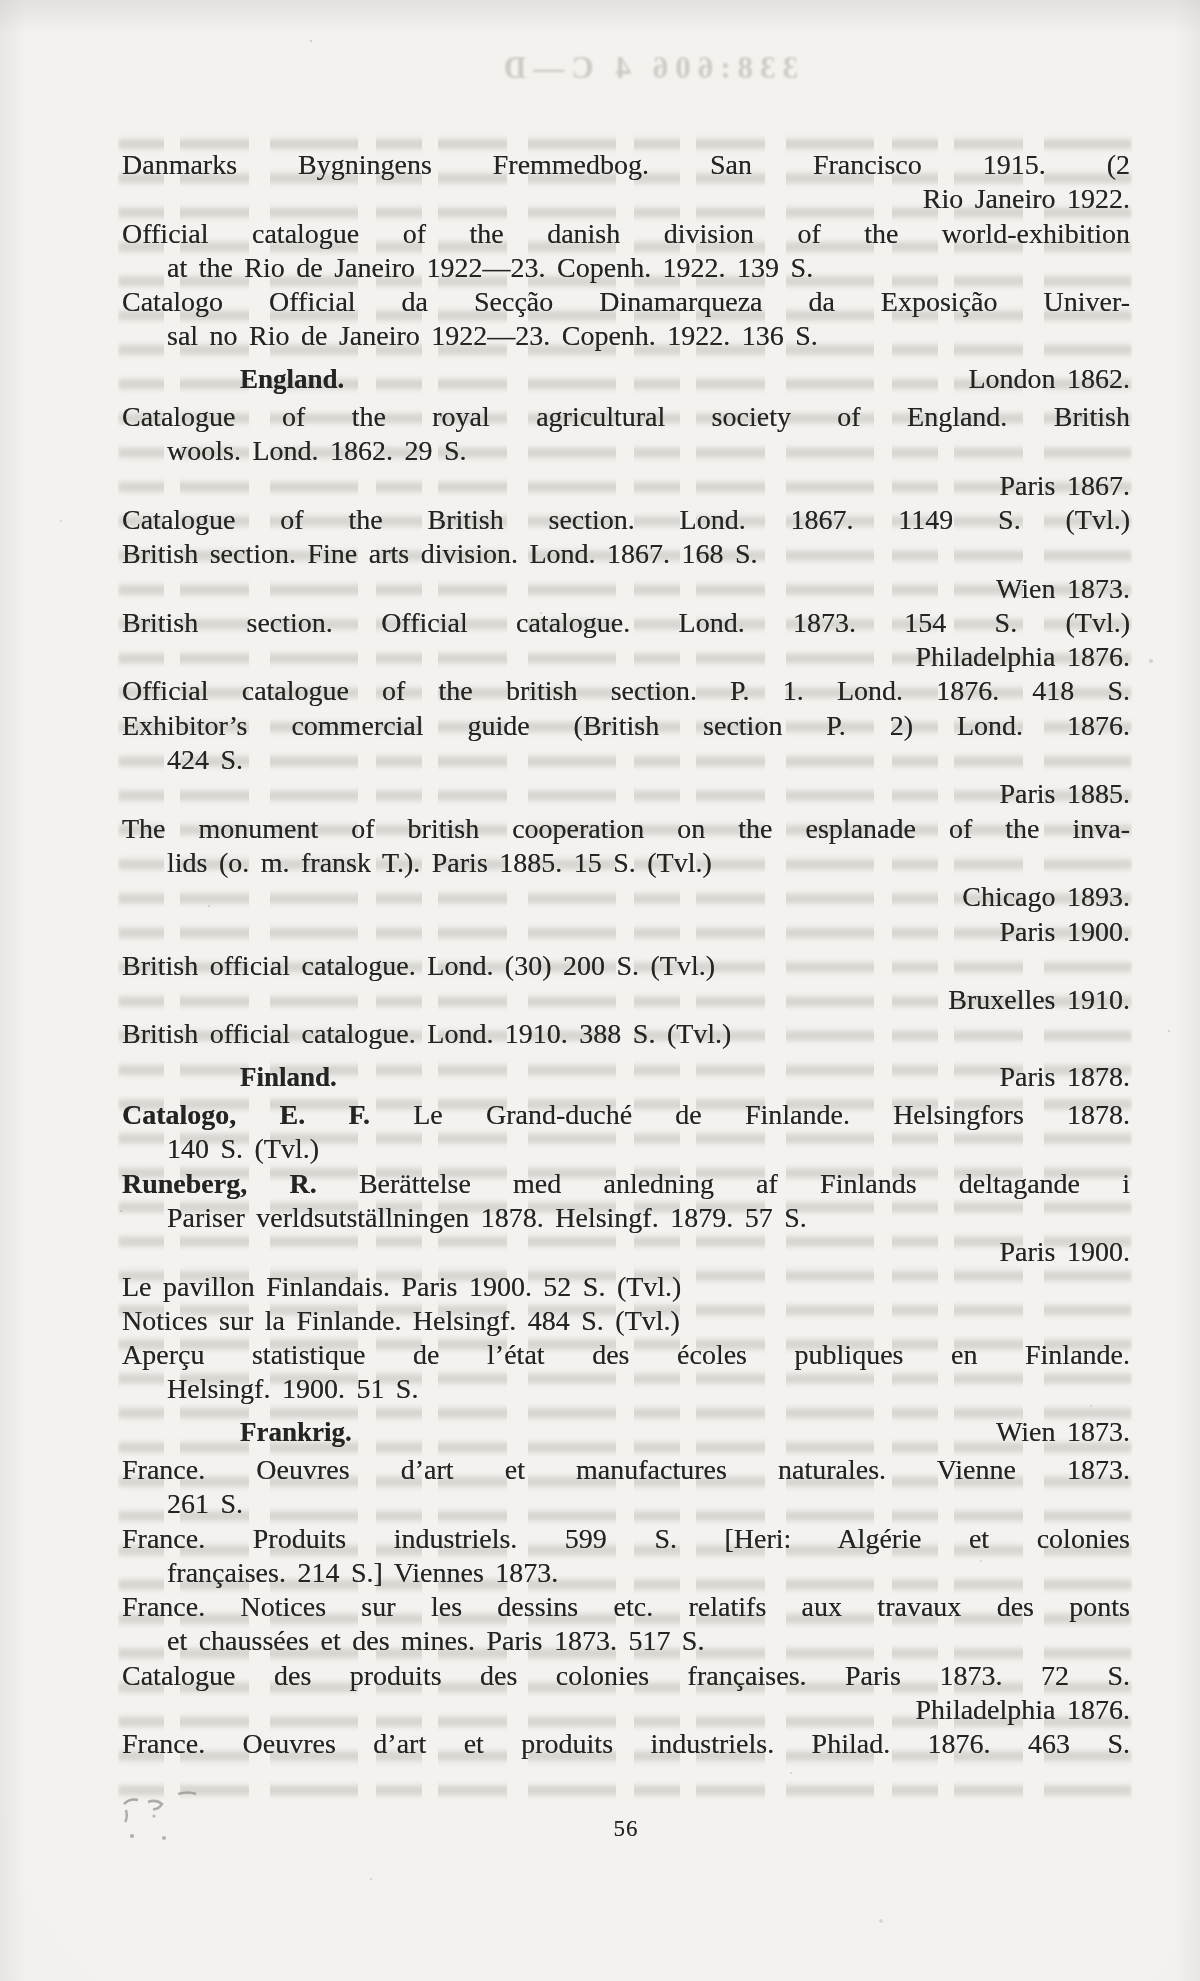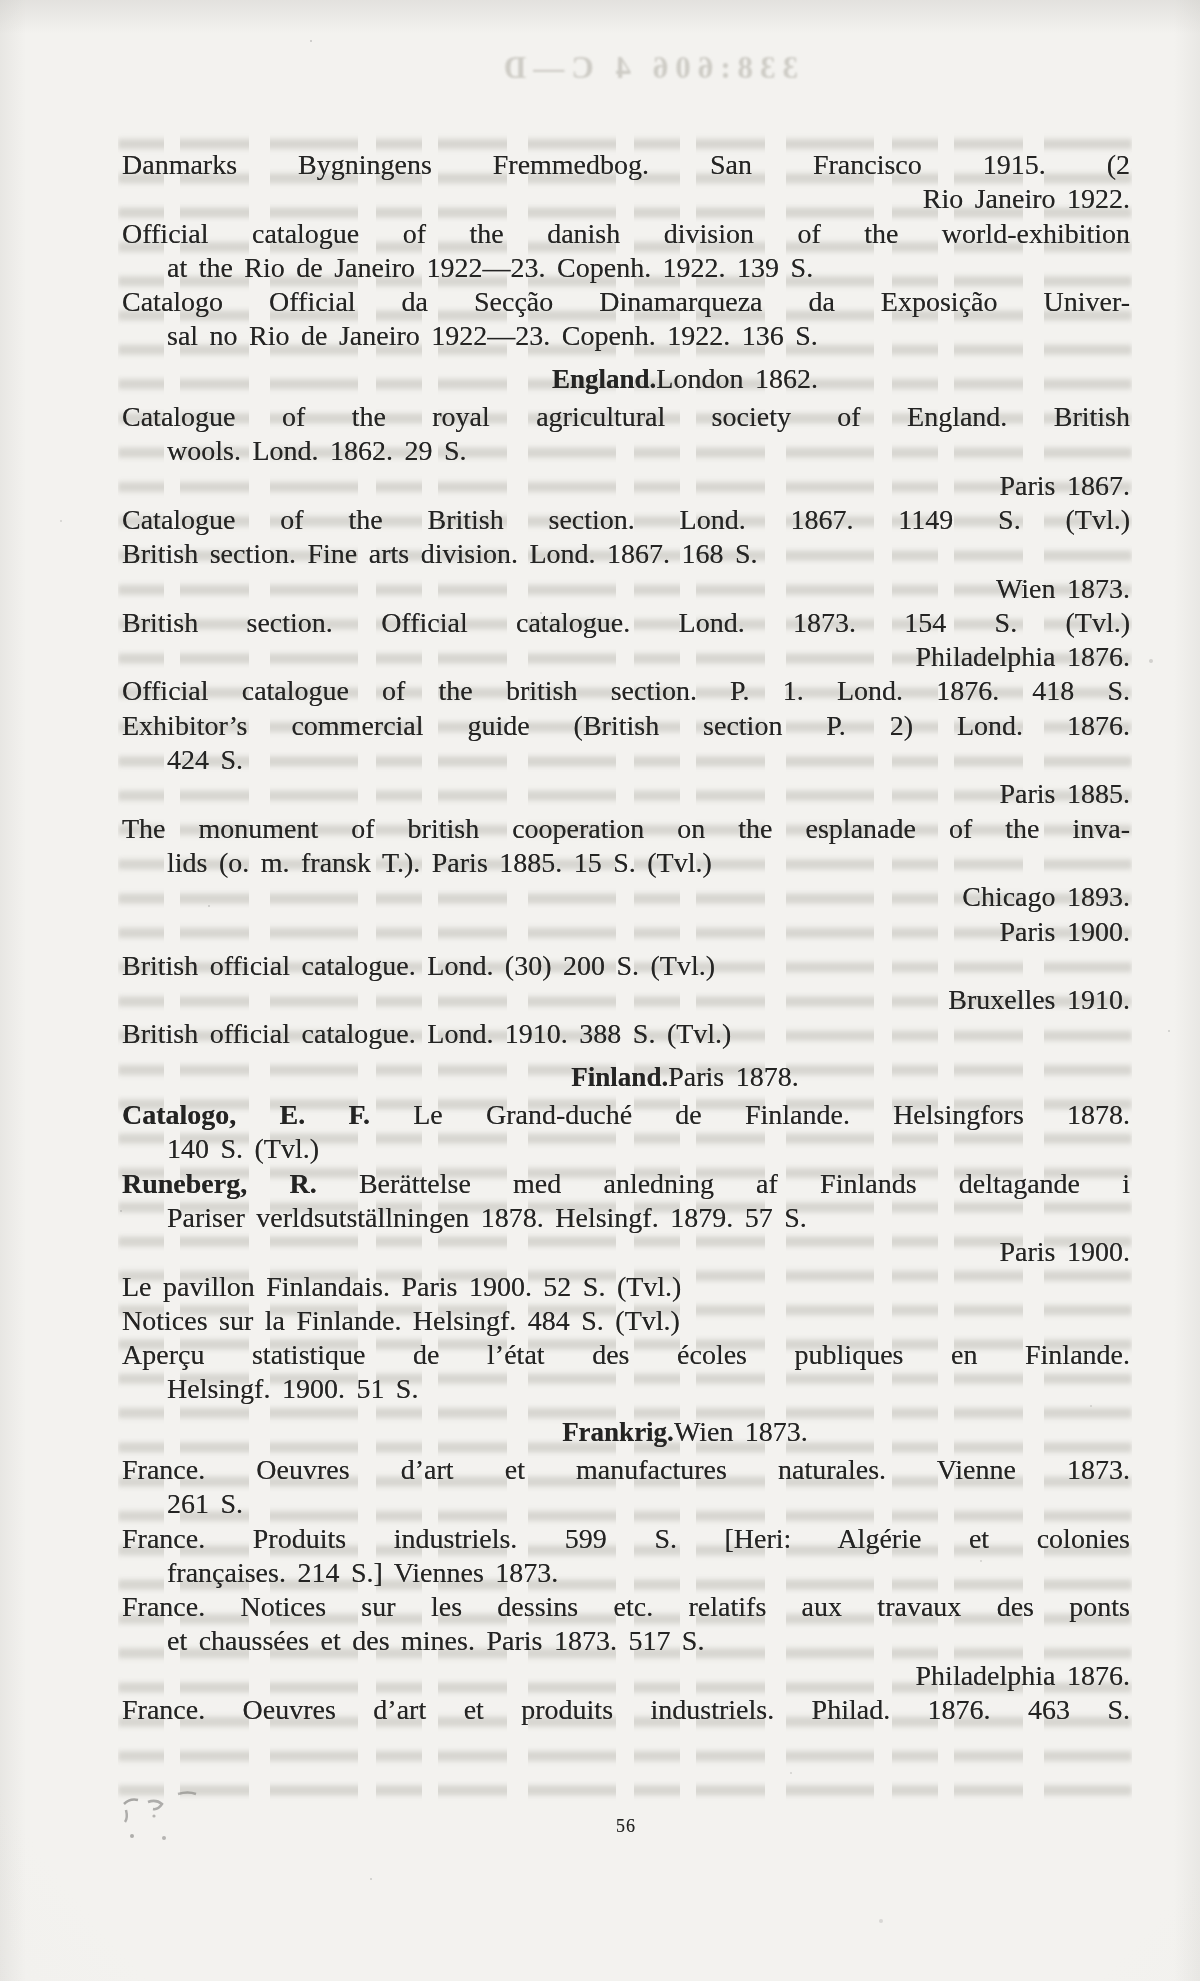--- a/index.html
+++ b/index.html
@@ -31,28 +31,28 @@
     position:absolute;left:122px;top:116px;width:1008px;
     font-size:28px;line-height:34.3px;word-spacing:.16em;
     text-shadow:0 0 .6px rgba(30,30,30,.55);
     margin-top:32px;
   }
   .ln{display:block;}
   .ln.j{text-align:justify;text-align-last:justify;}
   .ln.i{padding-left:45px;}
   .ln.r{text-align:right;}
   .ln.l{text-align:left;}
-  .ln.head{display:flex;justify-content:center;margin-top:8px;margin-bottom:4px;}
+  .ln.head{display:flex;justify-content:space-between;margin-top:8px;margin-bottom:4px;}
   .ln.head .hd{padding-left:118px;font-weight:bold;font-size:27px;}
   .ln.split{display:flex;justify-content:space-between;}
   .ln.split .lf{padding-left:45px;}
   b.author{font-weight:bold;}
   .pageno{
     position:absolute;top:1816px;left:122px;width:1008px;text-align:center;
-    font-size:18px;letter-spacing:1px;text-shadow:0 0 .6px rgba(30,30,30,.5);
+    font-size:23px;letter-spacing:1px;text-shadow:0 0 .6px rgba(30,30,30,.5);
   }
   .smudge{position:absolute;left:118px;top:1786px;opacity:.75;filter:blur(.4px);}
   
   .page::after{
     content:"";position:absolute;left:0;top:0;width:2px;height:2px;border-radius:50%;
     box-shadow:
       310px 40px 0 0 rgba(110,110,108,.35), 1124px 238px 0 0 rgba(110,110,108,.3),
       540px 612px 0 0 rgba(110,110,108,.3), 1150px 660px 0 1px rgba(110,110,108,.25),
       208px 905px 0 0 rgba(110,110,108,.3), 1168px 1030px 0 0 rgba(110,110,108,.3),
       120px 1210px 0 0 rgba(110,110,108,.3), 1090px 1405px 0 0 rgba(110,110,108,.25),
@@ -116,20 +116,21 @@
       <div class="ln head">
         <span class="hd">Frankrig.</span>
         <span class="rt">Wien 1873.</span>
       </div>
       <div class="ln j">France. Oeuvres d’art et manufactures naturales. Vienne 1873.</div>
       <div class="ln i">261 S.</div>
       <div class="ln j">France. Produits industriels. 599 S. [Heri: Algérie et colonies</div>
       <div class="ln i">françaises. 214 S.] Viennes 1873.</div>
       <div class="ln j">France. Notices sur les dessins etc. relatifs aux travaux des ponts</div>
       <div class="ln i">et chaussées et des mines. Paris 1873. 517 S.</div>
+      <div class="ln j">Catalogue des produits des colonies françaises. Paris 1873. 72 S.</div>
       <div class="ln r">Philadelphia 1876.</div>
       <div class="ln j">France. Oeuvres d’art et produits industriels. Philad. 1876. 463 S.</div>
     </div>
 
   <div class="pageno">56</div>
 
   <svg class="smudge" width="110" height="60" viewBox="0 0 110 60">
     <path d="M6 18 q6 -6 14 -4" stroke="rgba(60,60,58,.55)" stroke-width="2.5" fill="none"></path>
     <path d="M8 24 q2 8 -1 12" stroke="rgba(60,60,58,.5)" stroke-width="2.5" fill="none"></path>
     <path d="M30 16 q8 -3 14 2 q-4 6 -9 5" stroke="rgba(60,60,58,.5)" stroke-width="2.5" fill="none"></path>

